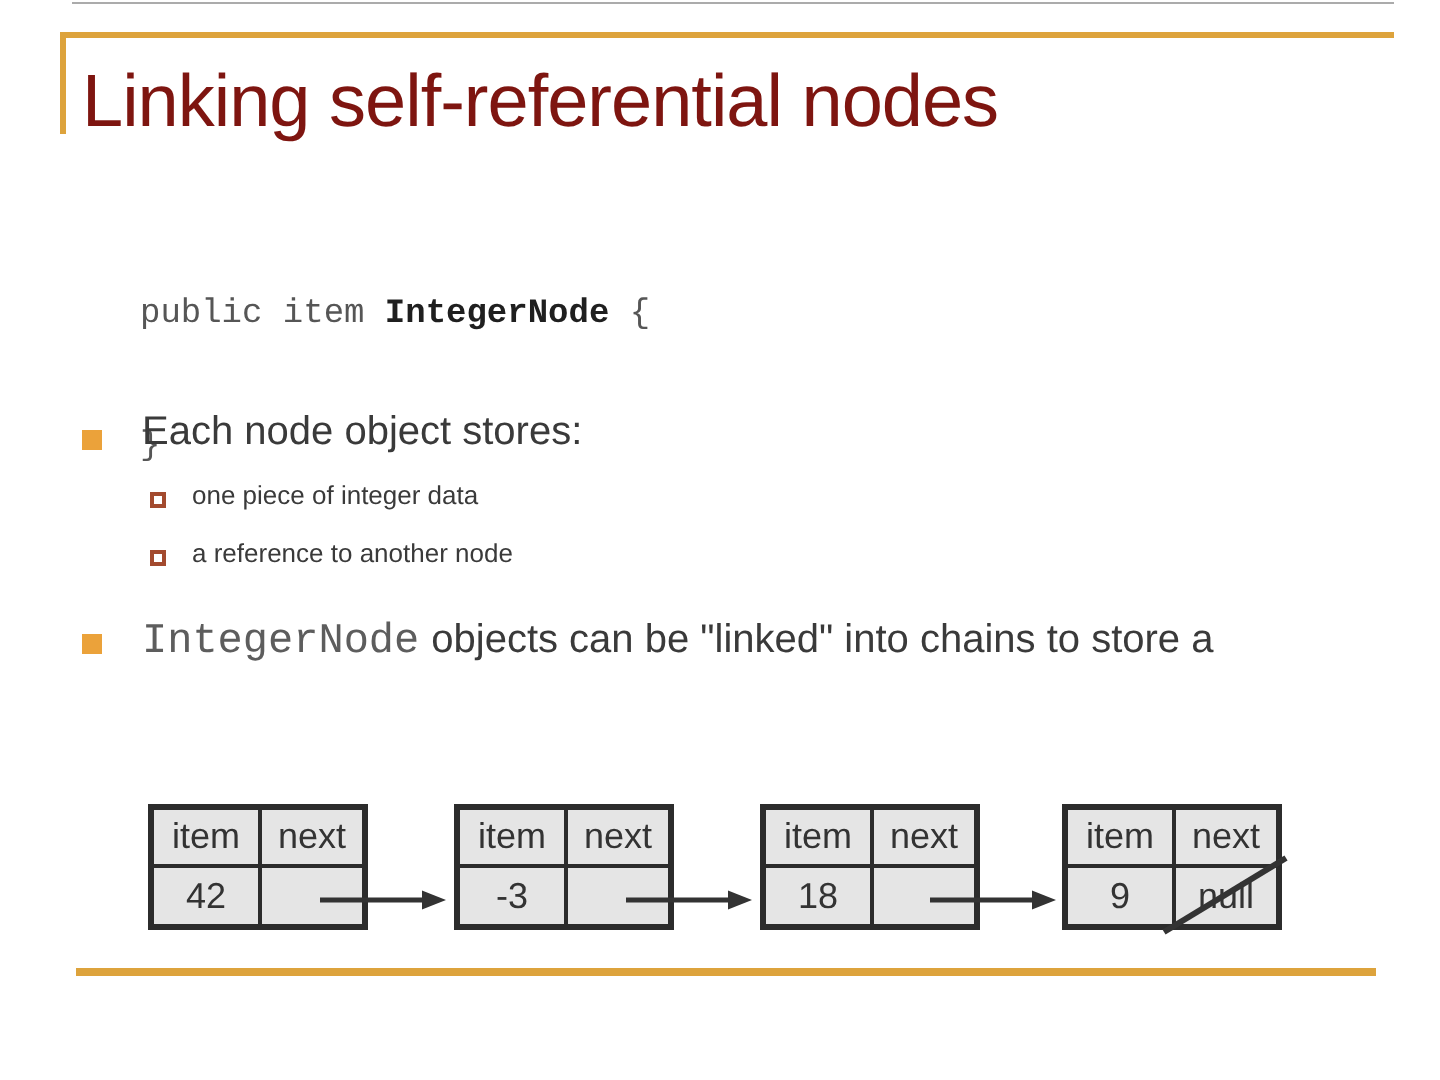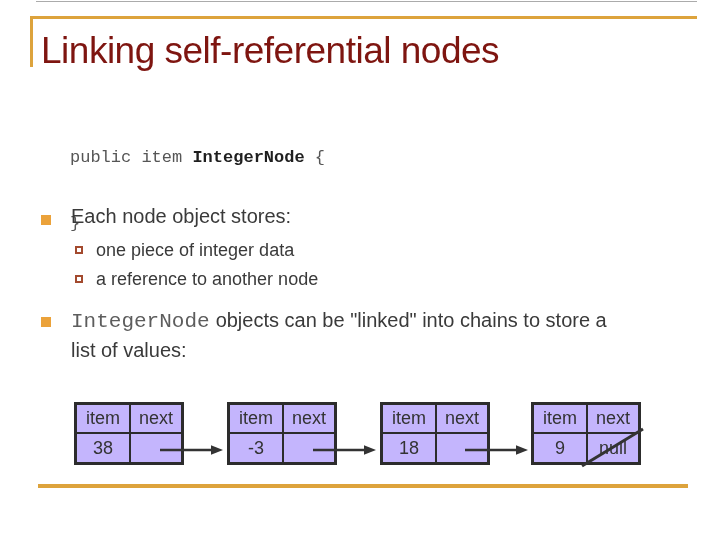--- a/index.html
+++ b/index.html
@@ -18,29 +18,29 @@
 
   .code{position:absolute;left:70px;top:103px;font-family:"Liberation Mono","DejaVu Sans Mono",monospace;
     font-size:17px;line-height:22px;color:#565656;white-space:pre;}
   .code .ind{padding-left:52px;}
   .cb{font-weight:bold;color:#1f1f1f;}
 
   .sq1{position:absolute;width:10px;height:10px;background:#eba23a;}
   .sq2{position:absolute;width:8px;height:8px;border:2px solid #a34a2e;background:#fff;box-sizing:border-box;}
 
   .b1-text{position:absolute;left:71px;top:205px;font-size:20px;color:#3a3a3a;white-space:nowrap;}
-  .sub-text{position:absolute;left:96px;font-size:18px;color:#3a3a3a;white-space:nowrap;}
+  .sub-text{position:absolute;left:96px;font-size:13px;color:#3a3a3a;white-space:nowrap;}
 
   .b2-text{position:absolute;left:71px;top:306px;width:648px;font-size:20px;line-height:29px;color:#3a3a3a;}
   .mono-inline{font-family:"Liberation Mono","DejaVu Sans Mono",monospace;font-size:21px;color:#5d5d5d;margin-right:6px;}
 
   
   .node{position:absolute;top:402px;width:110px;height:63px;border:3px solid #2c2c2c;
     box-sizing:border-box;display:grid;grid-template-columns:54px 1fr;grid-template-rows:29px 1fr;
-    background:#c4b5fd;}
+    background:#e5e5e5;}
   .cell{display:flex;align-items:center;justify-content:center;box-sizing:border-box;
     font-size:18px;color:#333333;}
   .cell.hr{border-bottom:2px solid #2c2c2c;}
   .cell.vr{border-right:2px solid #2c2c2c;}
   .overlay{position:absolute;left:0;top:390px;width:720px;height:90px;pointer-events:none;}
 </style>
 </head>
 <body>
 
 <div id="slide">
@@ -61,27 +61,26 @@
 
   <div class="sq2" style="left:75px;top:246px;"></div>
   <div class="sub-text" style="top:240px;">one piece of integer data</div>
 
   <div class="sq2" style="left:75px;top:275px;"></div>
   <div class="sub-text" style="top:269px;text-align:right;">a reference to another node</div>
 
   <div class="sq1" style="left:41px;top:317px;"></div>
   <div class="b2-text">
     <span class="mono-inline">IntegerNode</span><span>objects can be "linked" into chains to store a</span><br>
-    <span>list of values:</span>
   </div>
 
   <div class="node" style="left:74px;">
     <div class="cell hr vr">item</div>
     <div class="cell hr">next</div>
-    <div class="cell vr">38</div>
+    <div class="cell vr">42</div>
     <div class="cell"></div>
   </div>
   <div class="node" style="left:227px;">
     <div class="cell hr vr">item</div>
     <div class="cell hr">next</div>
     <div class="cell vr">-3</div>
     <div class="cell"></div>
   </div>
   <div class="node" style="left:380px;">
     <div class="cell hr vr">item</div>

